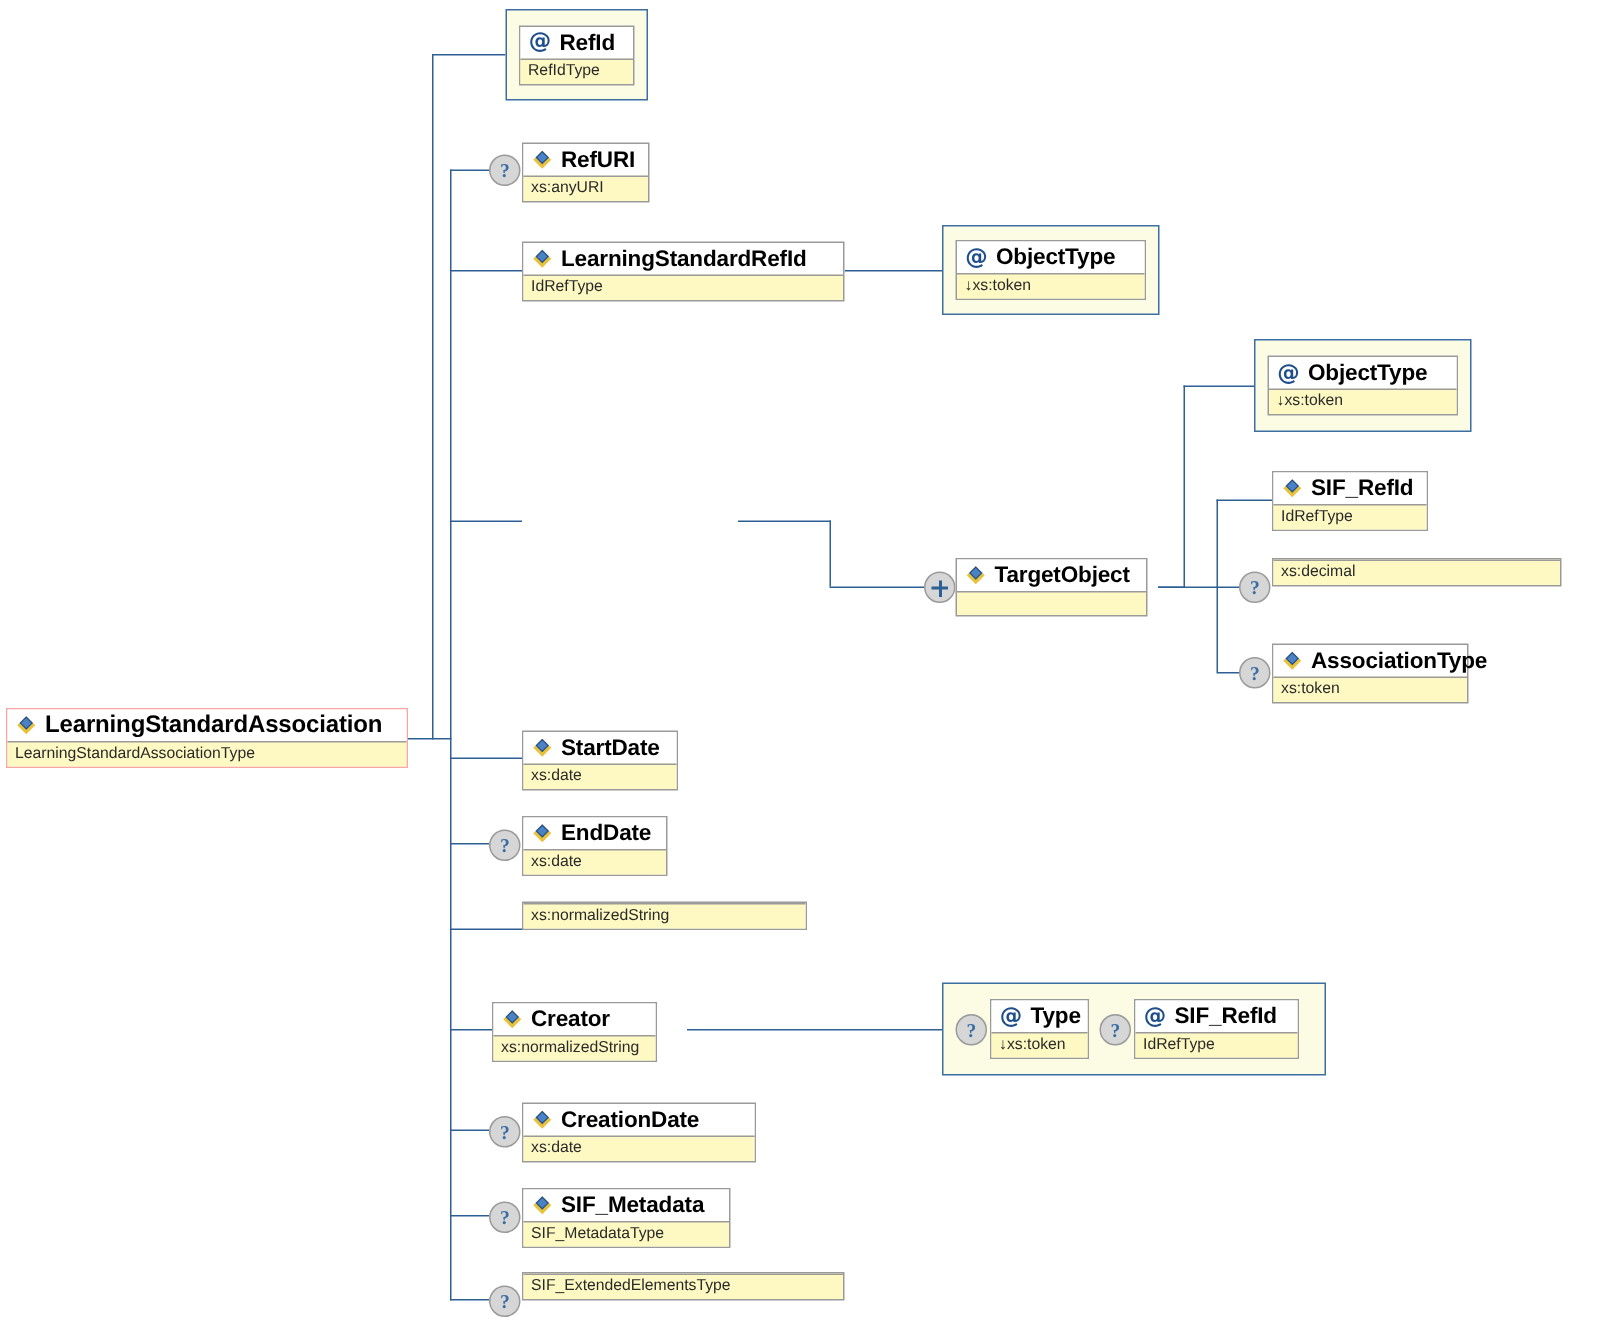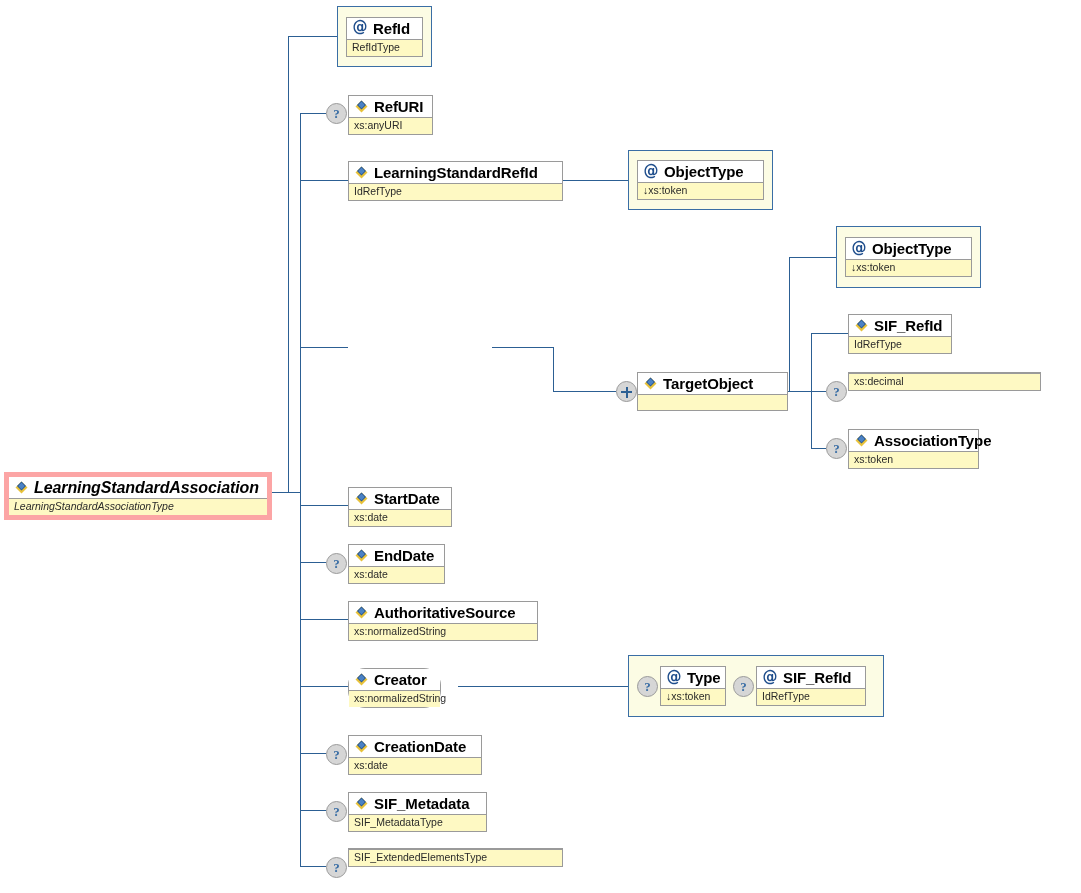--- a/index.html
+++ b/index.html
@@ -49,21 +49,21 @@
     font-size:10.5px;
     color:#2a2a2a;
     line-height:13px;
     padding:1px 5px 2px 5px;
     white-space:nowrap;
     min-height:13px;
   }
   .node.notype .type{padding:0 5px;min-height:15px;}
 
   
-  .node.root{border:5px solid #fca5a5;font-style:italic;}
+  .node.root{border:1px solid #fca5a5;}
 
   
   .attrbox{
     position:absolute;
     box-sizing:border-box;
     border:1px solid #3a6ea5;
     background:#fcfce4;
     display:flex;
     align-items:center;
     gap:0px;
@@ -220,21 +220,21 @@
       <div class="title">
         <span class="ico attr">@</span>
         <span class="lbl">ObjectType</span>
       </div>
       <div class="type"><span class="arrowdn">↓</span><span>xs:token</span></div>
     </div>
   </div>
 
 
   <div class="plusmark" style="left:616px;top:381px;"></div>
-  <div class="node notype" style="left:637px;top:372px;width:151px;">
+  <div class="node notype" style="left:637px;top:372px;width:128px;">
     <div class="title">
       <span class="ico elem">
         <svg width="15" height="15" viewBox="0 0 15 15">
           <polygon points="7.5,1.5 13.5,7.5 7.5,13.5 1.5,7.5" fill="#e8c23a"></polygon>
           <polygon points="7.5,1.5 12,6 7.5,10.5 3,6" fill="#1f4e8c"></polygon>
           <polygon points="7.5,2.6 10.9,6 7.5,9.4 4.1,6" fill="#4b82c4"></polygon>
         </svg>
       </span>
       <span class="lbl">TargetObject</span>
     </div>
@@ -308,34 +308,24 @@
           <polygon points="7.5,1.5 12,6 7.5,10.5 3,6" fill="#1f4e8c"></polygon>
           <polygon points="7.5,2.6 10.9,6 7.5,9.4 4.1,6" fill="#4b82c4"></polygon>
         </svg>
       </span>
       <span class="lbl">EndDate</span>
     </div>
     <div class="type">xs:date</div>
   </div>
 
   <div class="node" style="left:348px;top:601px;width:190px;">
-    <div class="title">
-      <span class="ico elem">
-        <svg width="15" height="15" viewBox="0 0 15 15">
-          <polygon points="7.5,1.5 13.5,7.5 7.5,13.5 1.5,7.5" fill="#e8c23a"></polygon>
-          <polygon points="7.5,1.5 12,6 7.5,10.5 3,6" fill="#1f4e8c"></polygon>
-          <polygon points="7.5,2.6 10.9,6 7.5,9.4 4.1,6" fill="#4b82c4"></polygon>
-        </svg>
-      </span>
-      <span class="lbl">AuthoritativeSource</span>
-    </div>
     <div class="type">xs:normalizedString</div>
   </div>
 
-  <div class="node" style="left:348px;top:668px;width:93px;border-radius:17px;">
+  <div class="node" style="left:328px;top:668px;width:110px;">
     <div class="title">
       <span class="ico elem">
         <svg width="15" height="15" viewBox="0 0 15 15">
           <polygon points="7.5,1.5 13.5,7.5 7.5,13.5 1.5,7.5" fill="#e8c23a"></polygon>
           <polygon points="7.5,1.5 12,6 7.5,10.5 3,6" fill="#1f4e8c"></polygon>
           <polygon points="7.5,2.6 10.9,6 7.5,9.4 4.1,6" fill="#4b82c4"></polygon>
         </svg>
       </span>
       <span class="lbl">Creator</span>
     </div>
@@ -355,21 +345,21 @@
     <div class="node" style="position:static;width:110px;">
       <div class="title">
         <span class="ico attr">@</span>
         <span class="lbl">SIF_RefId</span>
       </div>
       <div class="type">IdRefType</div>
     </div>
   </div>
 
   <div class="qmark" style="left:326px;top:744px;">?</div>
-  <div class="node" style="left:348px;top:735px;width:134px;">
+  <div class="node" style="left:348px;top:735px;width:156px;">
     <div class="title">
       <span class="ico elem">
         <svg width="15" height="15" viewBox="0 0 15 15">
           <polygon points="7.5,1.5 13.5,7.5 7.5,13.5 1.5,7.5" fill="#e8c23a"></polygon>
           <polygon points="7.5,1.5 12,6 7.5,10.5 3,6" fill="#1f4e8c"></polygon>
           <polygon points="7.5,2.6 10.9,6 7.5,9.4 4.1,6" fill="#4b82c4"></polygon>
         </svg>
       </span>
       <span class="lbl">CreationDate</span>
     </div>

